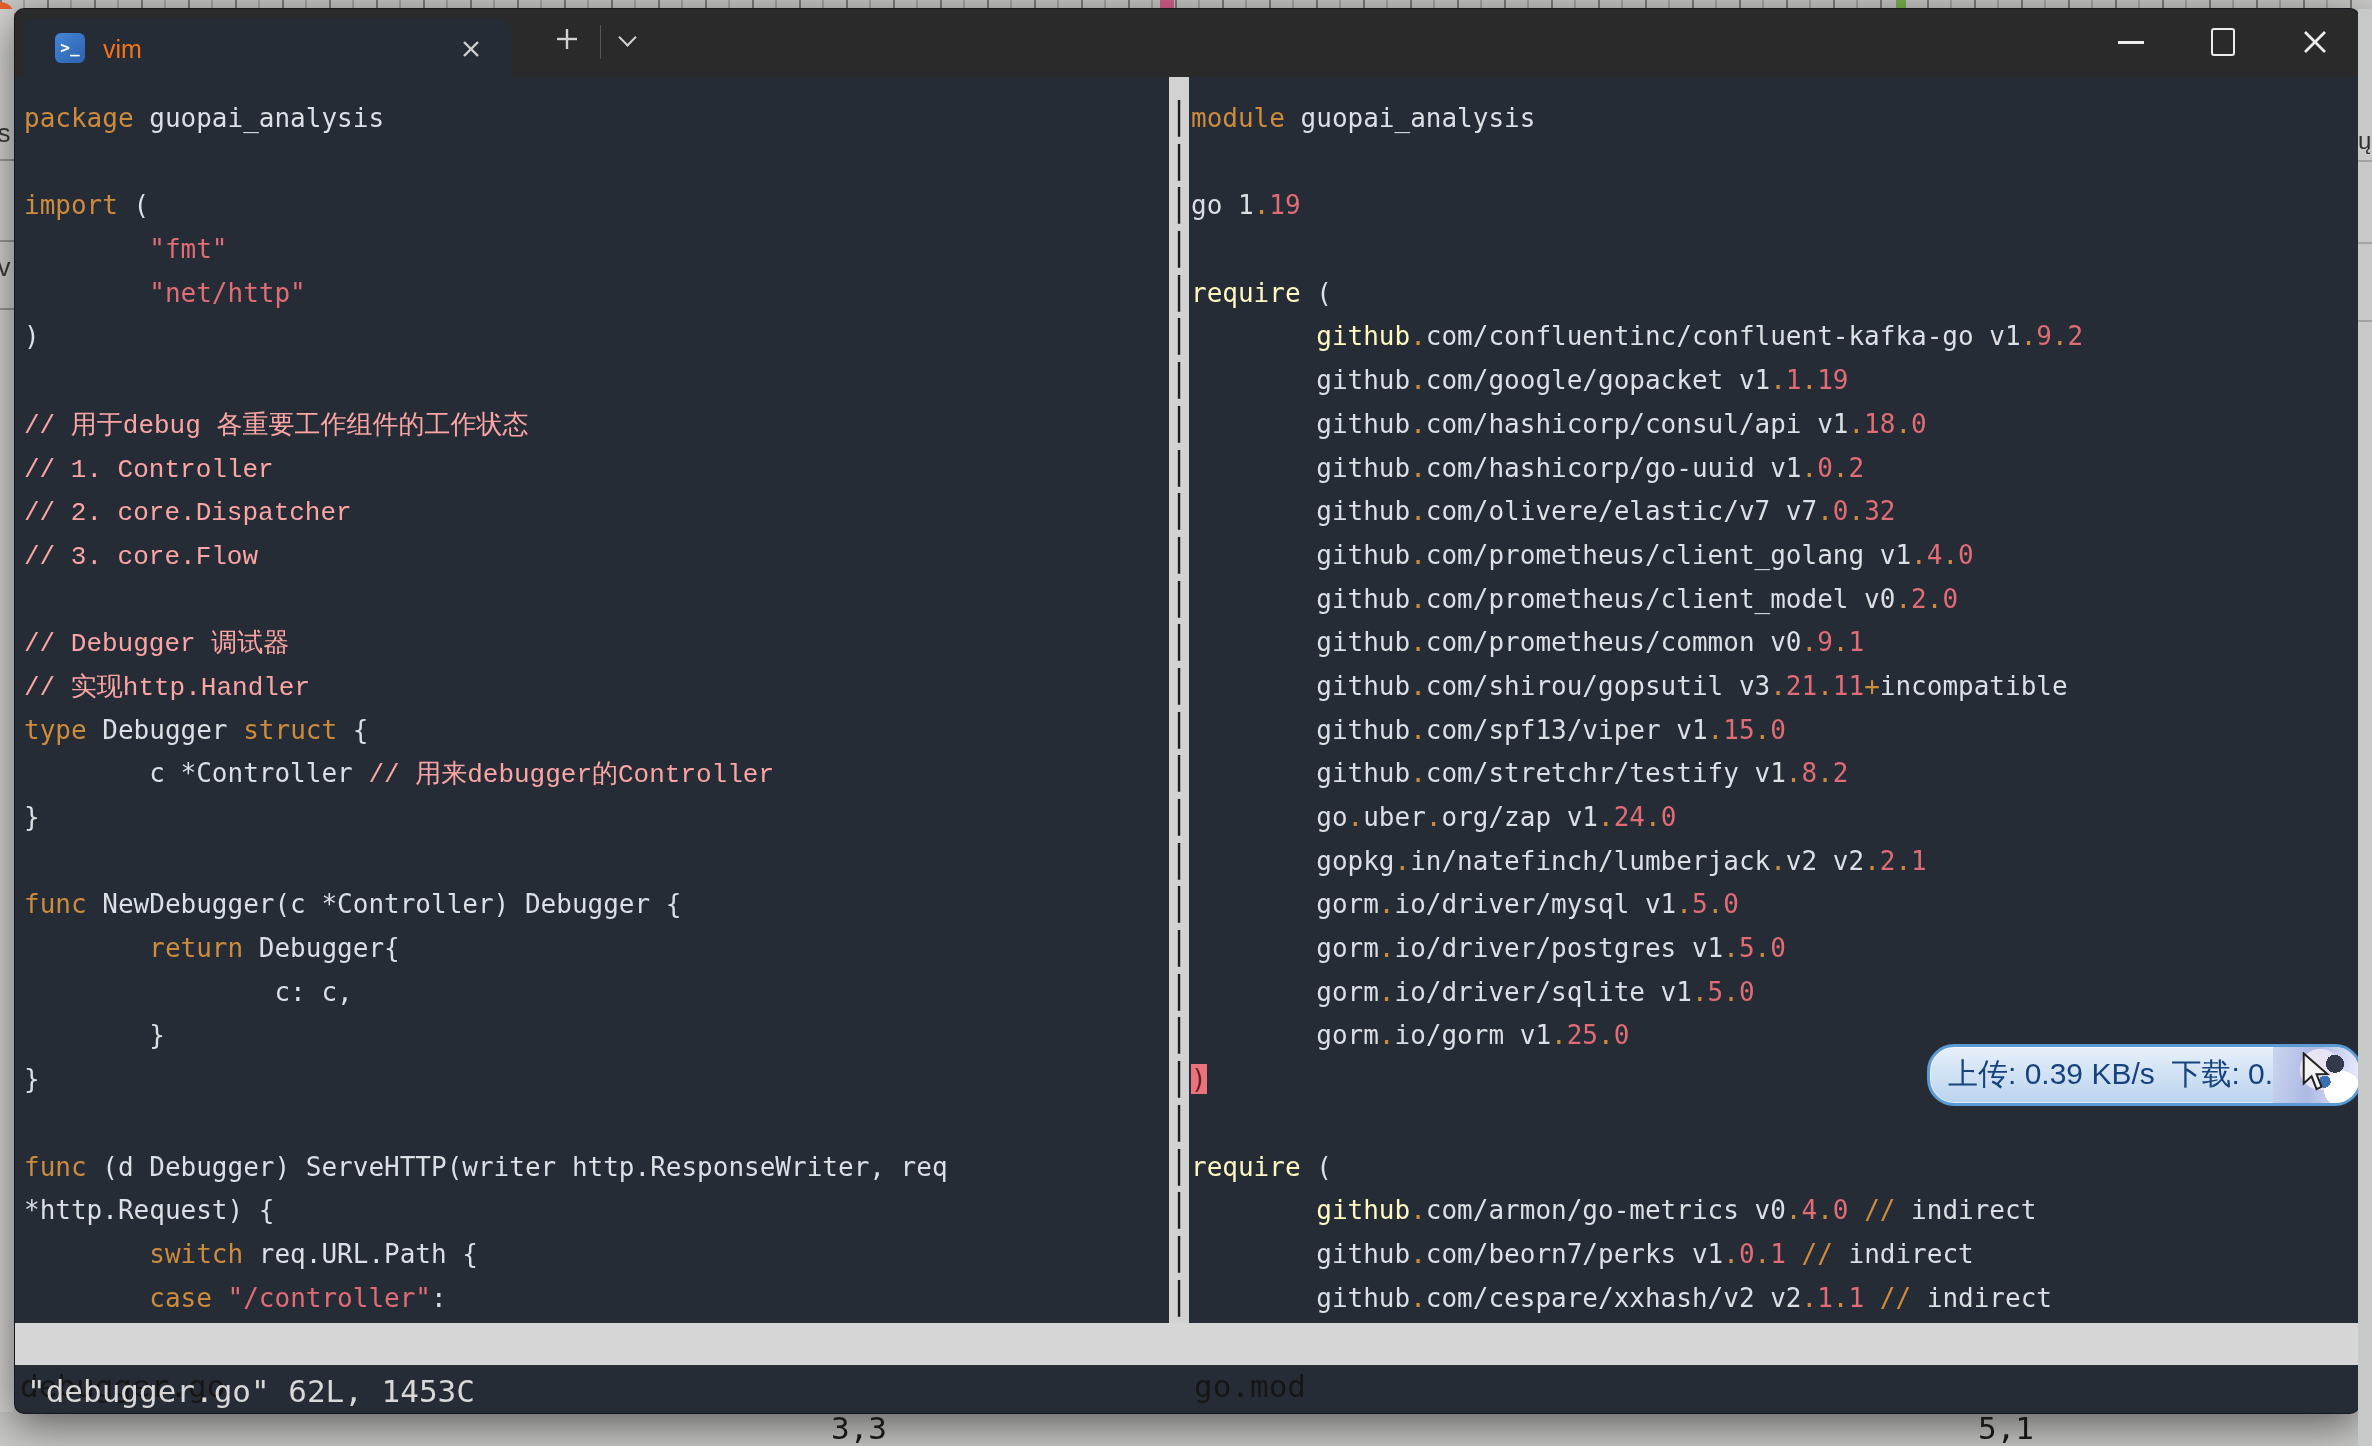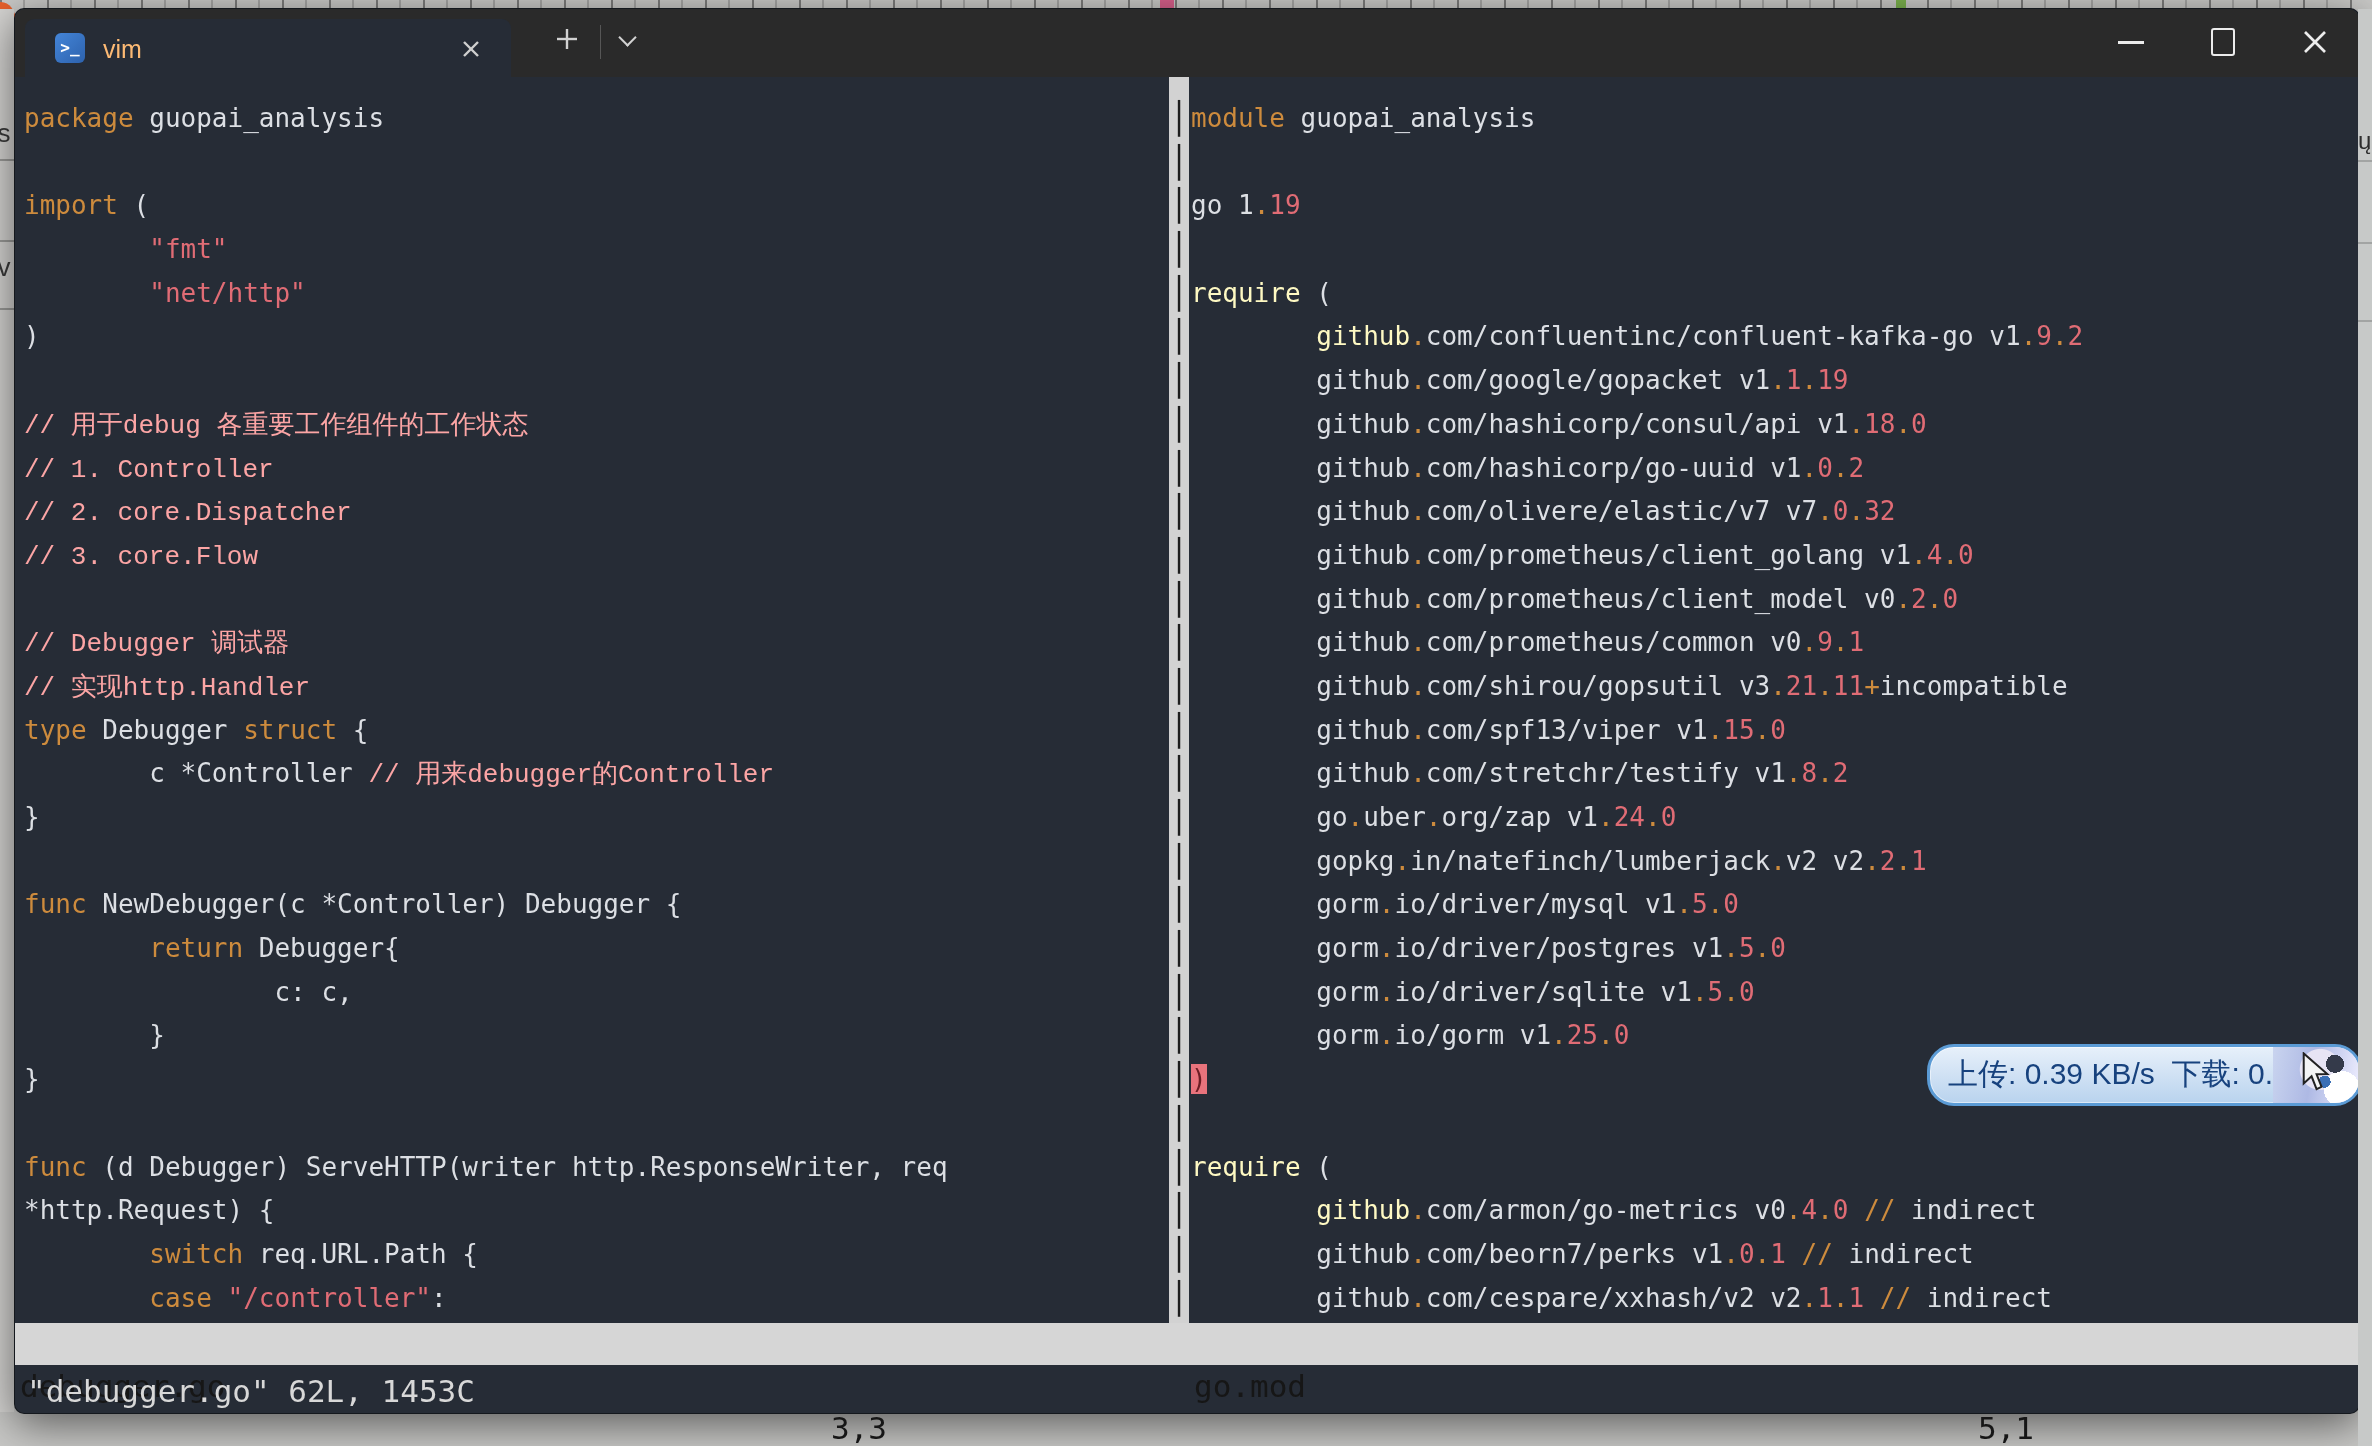--- a/index.html
+++ b/index.html
@@ -24,21 +24,21 @@
   .bg-bottom .cliptext{position:absolute;left:182px;top:6px;height:28px;overflow:hidden;
     color:#2c2c2c;font:30px/40px "Liberation Sans",sans-serif;white-space:nowrap;}
 
   
   .terminal{position:absolute;left:14px;top:8px;width:2344px;height:1404px;background:#262c36;
     border-radius:10px;box-shadow:0 10px 44px rgba(0,0,0,.55);border:1px solid rgba(0,0,0,.45);z-index:2;}
   .titlebar{position:absolute;left:0;top:0;width:100%;height:68px;background:#2a2a2a;border-radius:10px 10px 0 0;}
   .tab{position:absolute;left:10px;top:10px;width:486px;height:58px;background:#262c36;border-radius:9px 9px 0 0;}
   .ps-icon{position:absolute;left:30px;top:14px;width:30px;height:30px;border-radius:6px;
     background:linear-gradient(135deg,#4485d8,#2d62ad);color:#fff;font:bold 16px/30px "DejaVu Sans Mono",monospace;text-align:center;}
-  .tab-title{position:absolute;left:78px;top:15px;color:#fdba74;font:25px/30px "Liberation Sans",sans-serif;}
+  .tab-title{position:absolute;left:78px;top:15px;color:#f97316;font:25px/30px "Liberation Sans",sans-serif;}
   .tab-close{position:absolute;left:430px;top:14px;width:32px;height:32px;color:#cfcfcf;text-align:center;}
   .newtab{position:absolute;left:534px;top:12px;width:36px;height:36px;color:#d2d2d2;text-align:center;}
   .icon-x line{stroke:#cfcfcf;stroke-width:2.4;}
   .icon-plus line{stroke:#d2d2d2;stroke-width:2.4;}
   .tb-divider{position:absolute;left:585px;top:16px;width:1px;height:34px;background:#565656;}
   .tab-chevron{position:absolute;left:604px;top:22px;width:16px;height:16px;}
   .chev{display:block;width:11px;height:11px;border-right:2.4px solid #d2d2d2;border-bottom:2.4px solid #d2d2d2;transform:rotate(45deg);margin:0 auto;}
   .win-btn{position:absolute;top:8px;width:62px;height:50px;display:flex;align-items:center;justify-content:center;}
   .btn-min{left:2085px;} .btn-max{left:2177px;} .btn-close{left:2269px;}
   .min-glyph{width:26px;height:3px;background:#ececec;}

